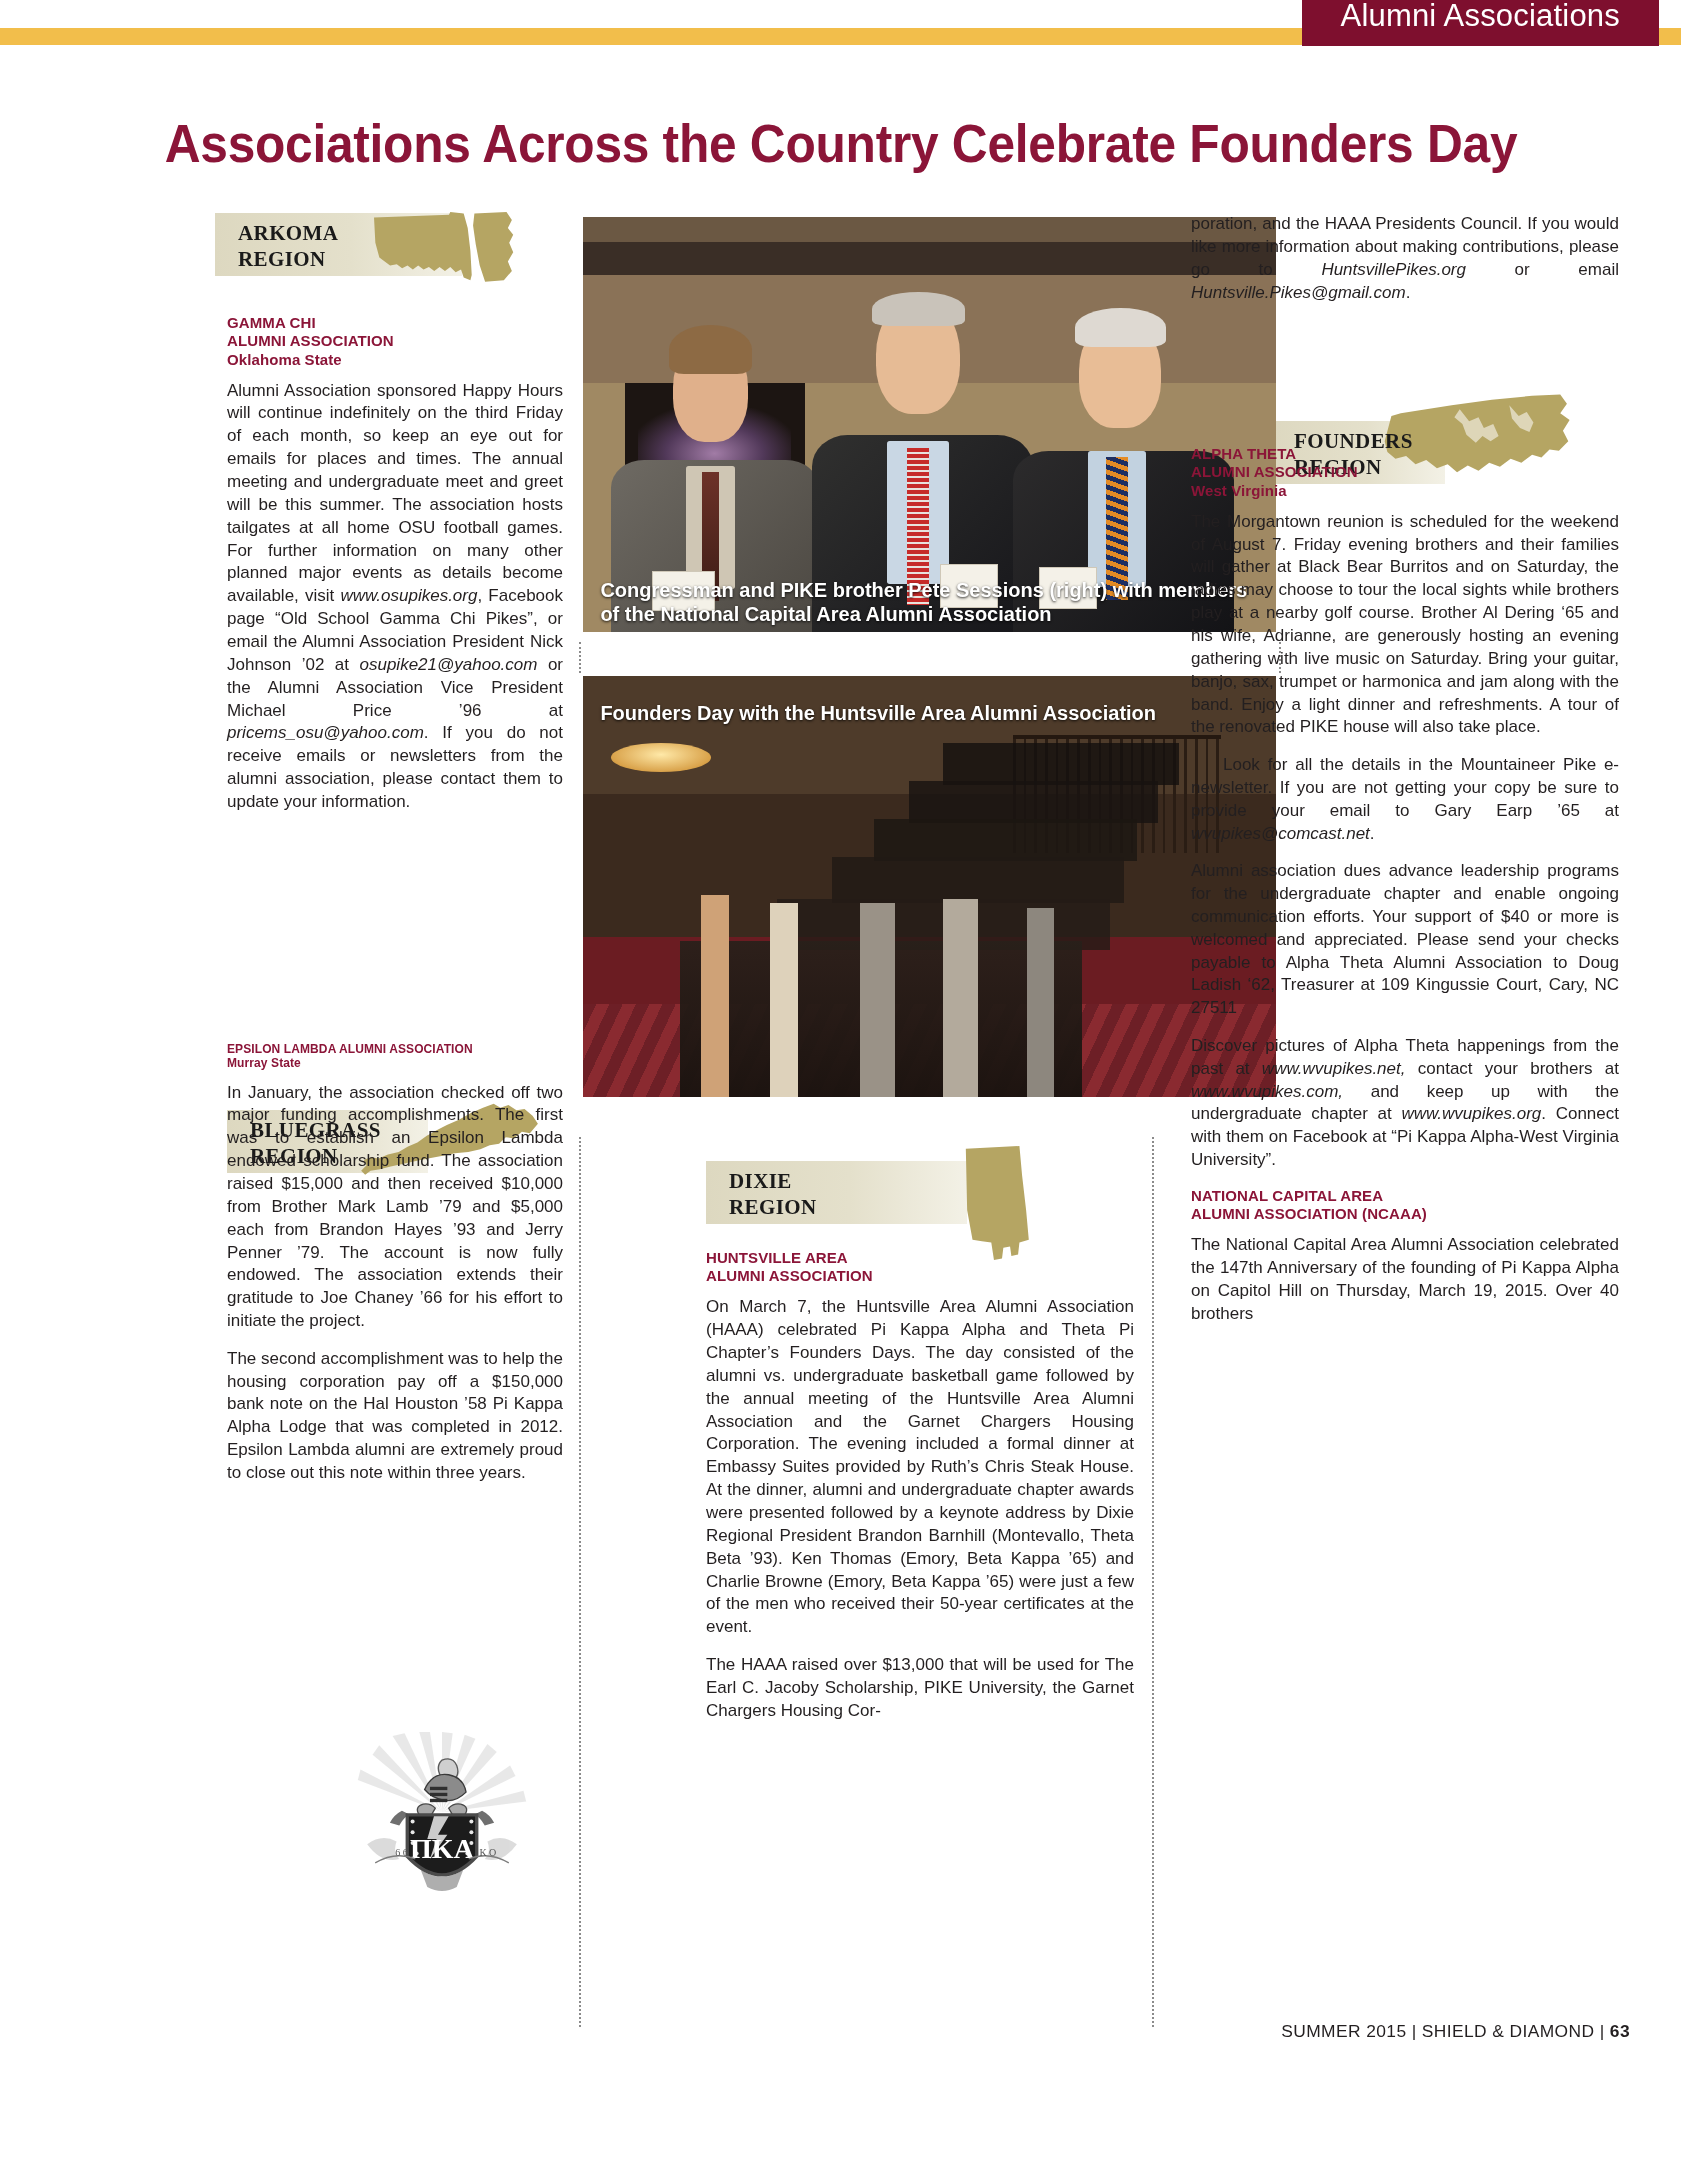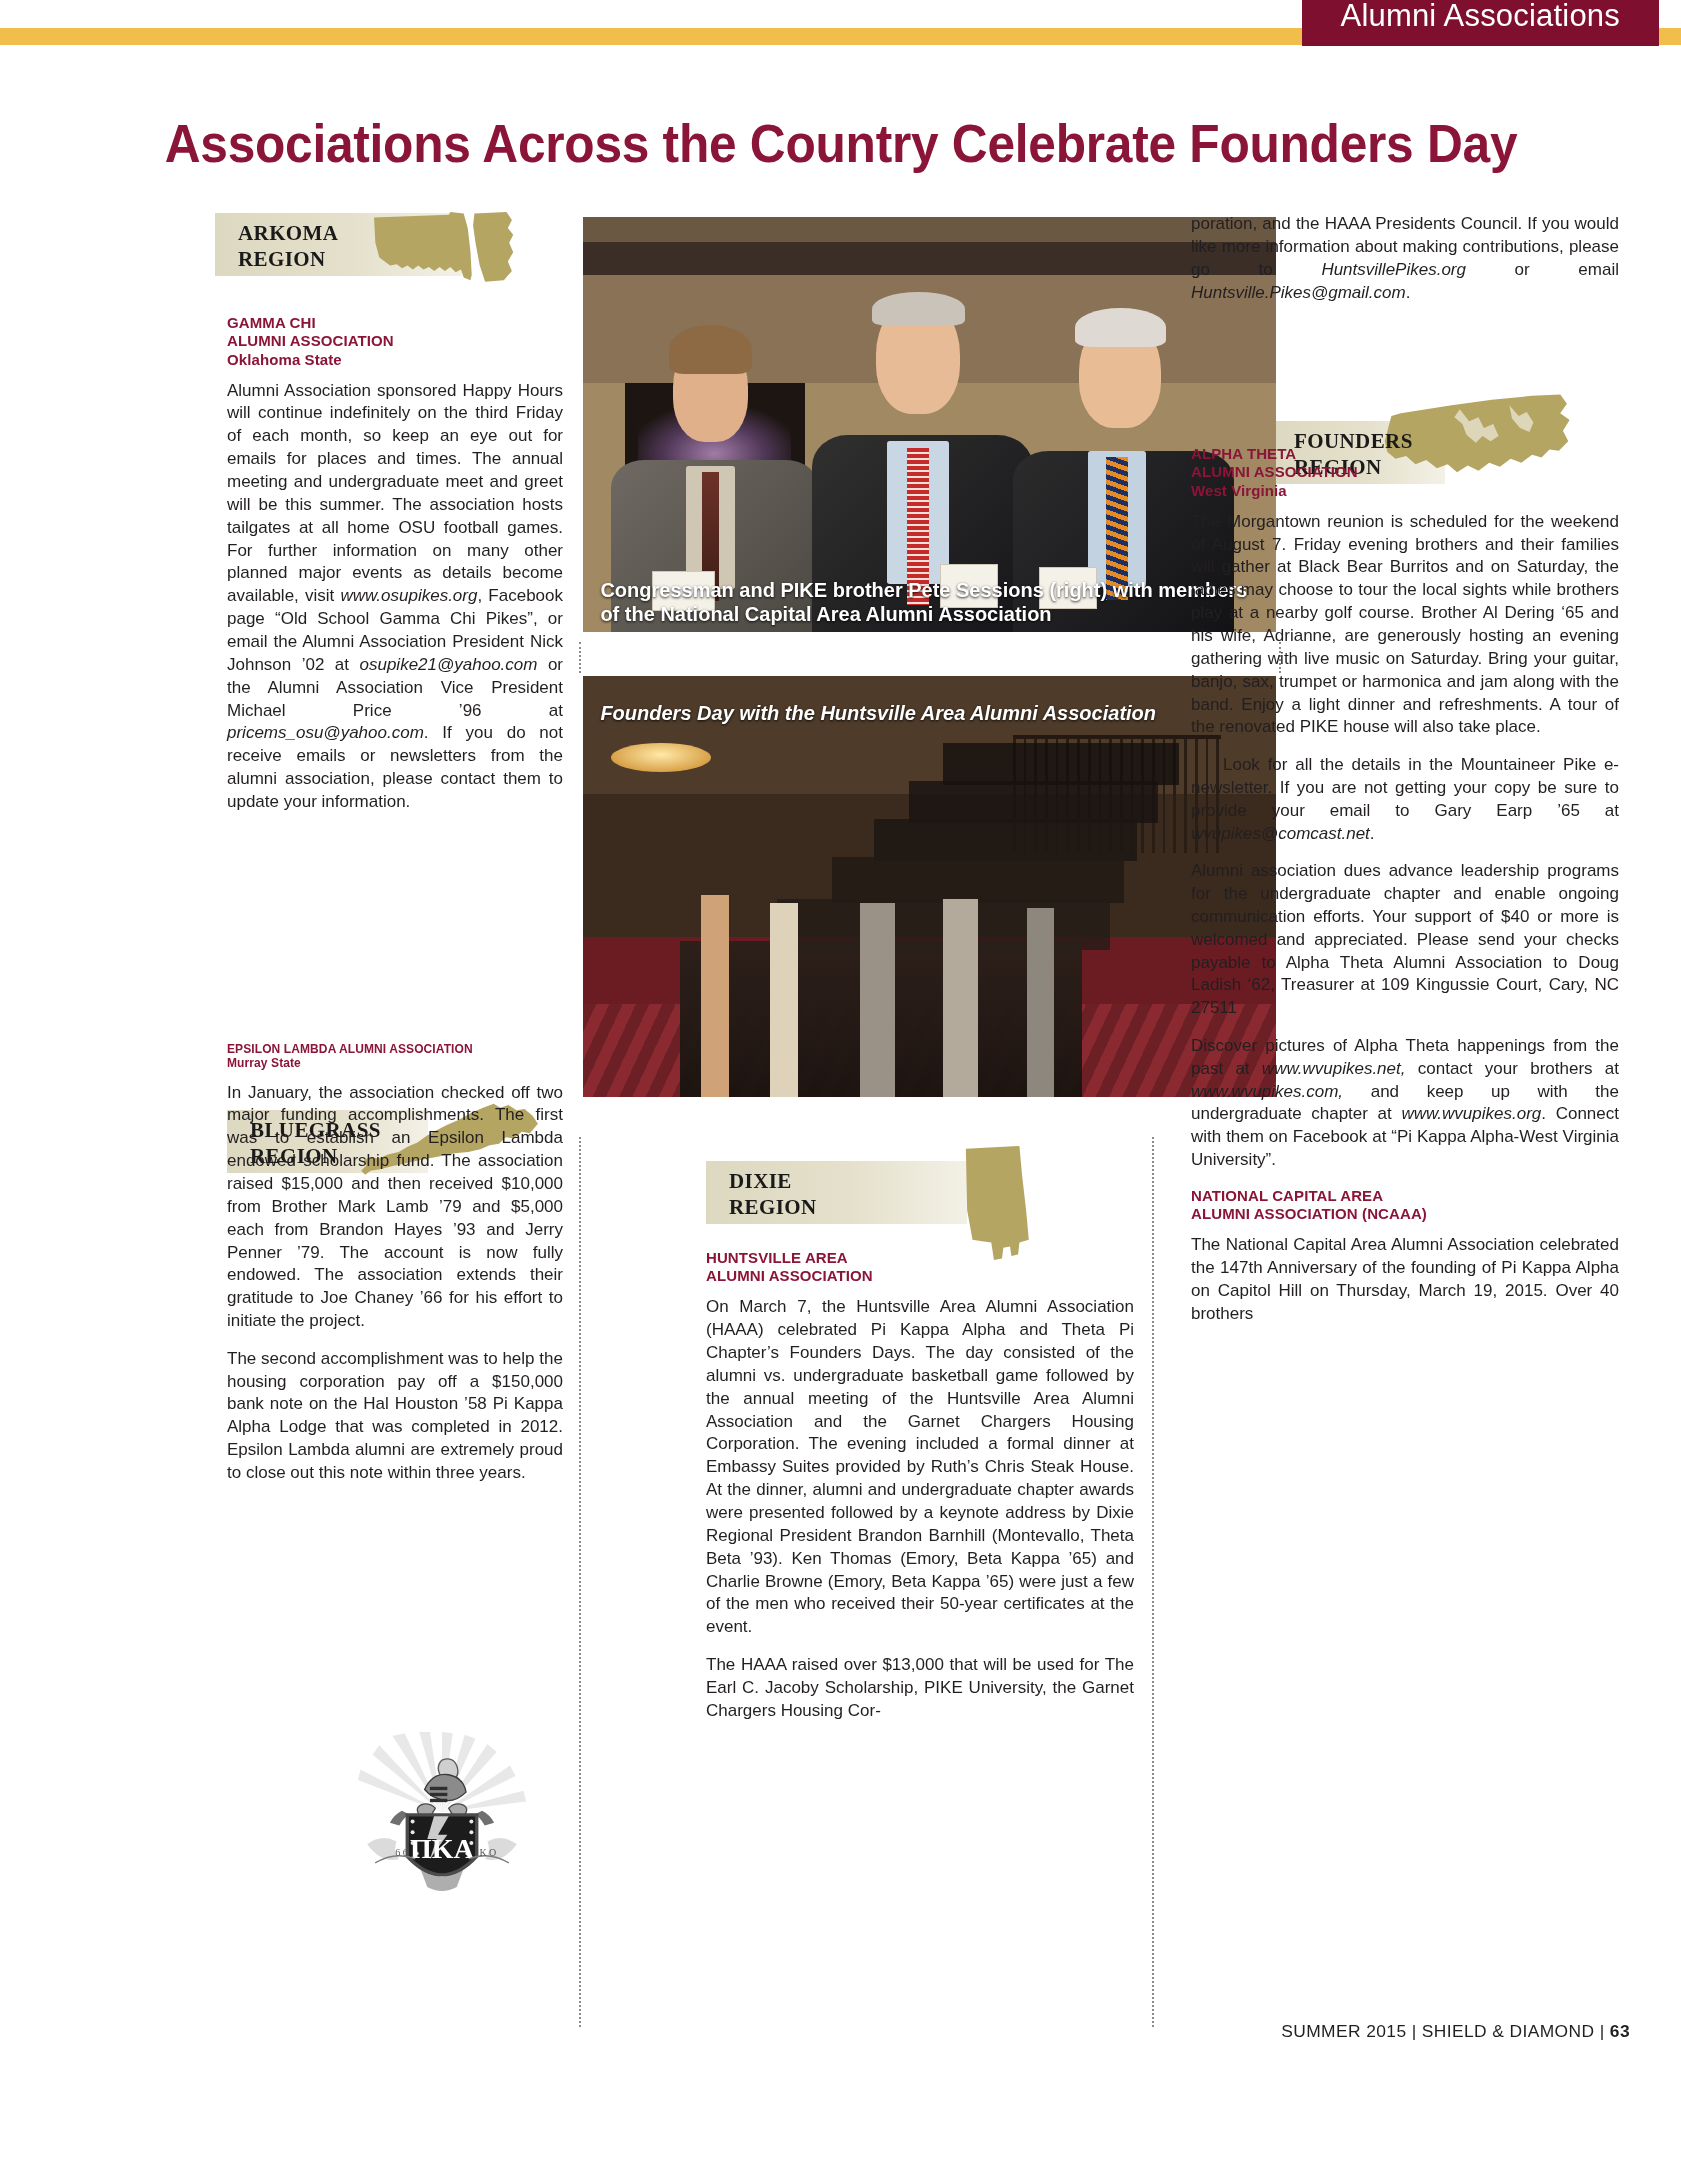--- a/index.html
+++ b/index.html
@@ -88,21 +88,21 @@
   }
   .photo .cap {
     position: absolute; left: 17.4px; right: 13.4px;
     color: #ffffff;
     font-family: "Liberation Sans Narrow","Liberation Sans", sans-serif;
     font-weight: 700; font-size: 20px; line-height: 1.22;
     text-shadow: 0 1.3px 2.7px rgba(0,0,0,.85);
   }
   #photo-top    { left: 583px; top: 217px;  width: 693px; height: 415px; }
   #photo-top .cap { top: 361px; }
-  #photo-bottom { left: 583px; top: 676px; width: 693px; height: 421px; font-style: italic; }
+  #photo-bottom { left: 583px; top: 676px; width: 693px; height: 421px; }
   #photo-bottom .cap { top: 25.4px; }
 
   
   .scene1 { position:absolute; inset:0;
     background:
       linear-gradient(to bottom, #6b5843 0 6%, #3a2e26 6% 14%, #8a7257 14% 40%, #a08963 40% 100%);
   }
   .scene1 .wallpanel{position:absolute;left:6%;top:40%;width:26%;height:34%;background:#1c1512;}
   .scene1 .tvglow{position:absolute;left:8%;top:46%;width:22%;height:22%;
     background:radial-gradient(ellipse at 50% 50%, #b98ec0 0%, #5b3f66 45%, #1c1512 80%);opacity:.85;}

